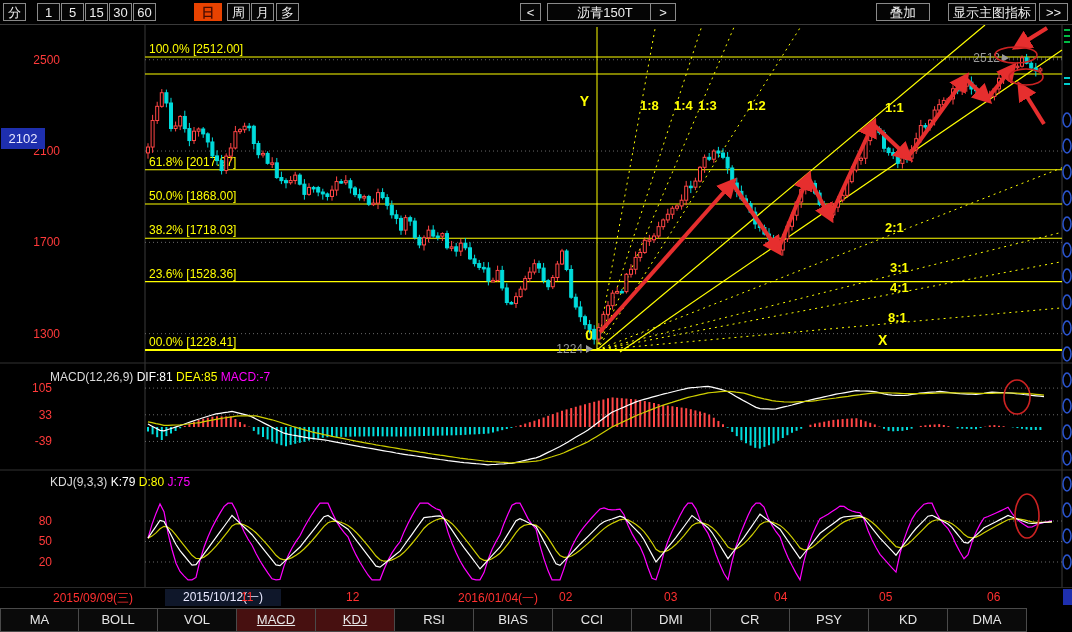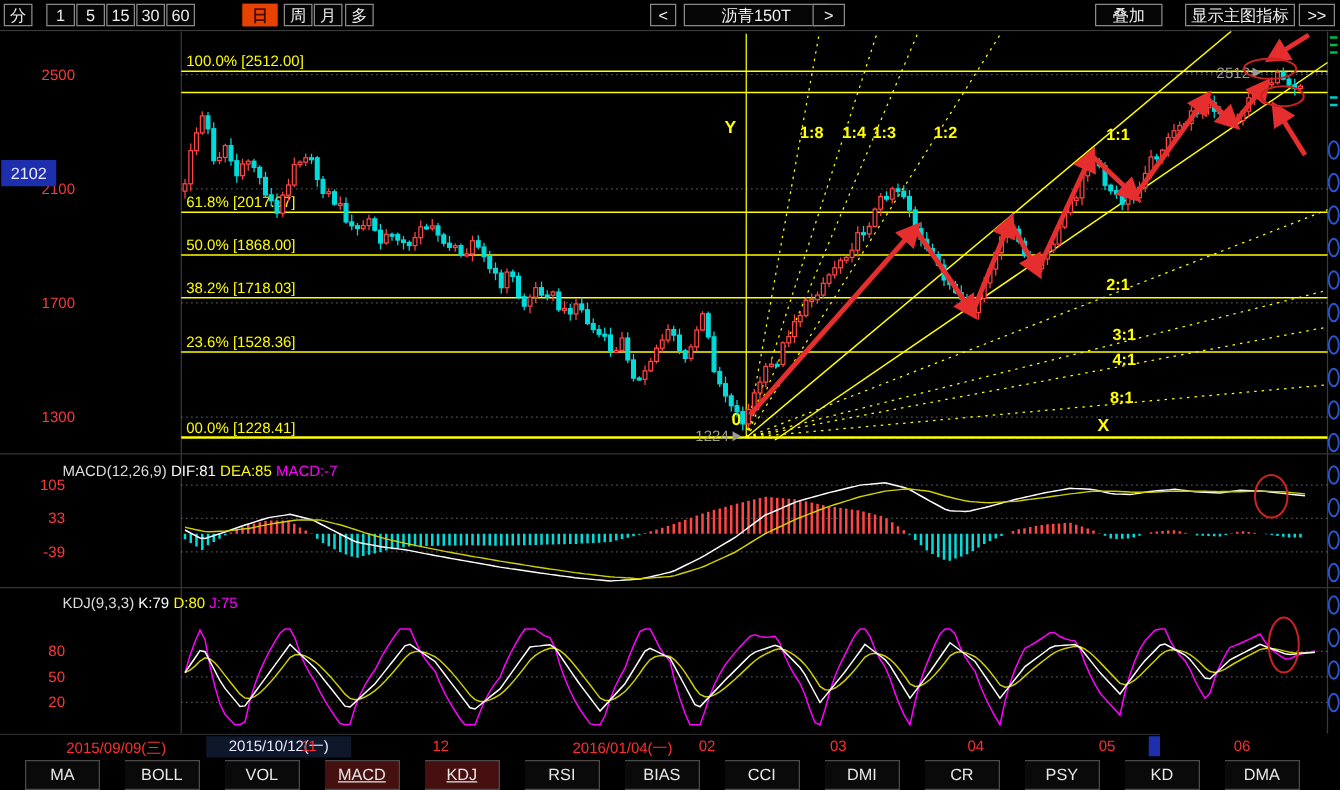--- a/index.html
+++ b/index.html
@@ -4,28 +4,28 @@
 <style>
   html,body{margin:0;padding:0;background:#000;}
   body{width:1072px;height:632px;position:relative;overflow:hidden;
        font-family:"Liberation Sans",sans-serif;-webkit-font-smoothing:none;}
   .tb-top{position:absolute;left:0;top:0;width:1072px;height:25px;background:#000;
           border-bottom:1px solid #3a3a3a;box-sizing:border-box;}
   .pbtn{position:absolute;top:3px;height:18px;line-height:18px;text-align:center;
         color:#eee;font-size:13px;border:1px solid #8a8a8a;background:#050505;box-sizing:border-box;cursor:default;}
   .pbtn.active{background:#e84200;color:#4a0c00;border-color:#e84200;font-weight:bold;}
   .chart-wrap{position:absolute;left:0;top:25px;width:1072px;height:562px;}
-  .date-axis{position:absolute;left:0;top:587px;width:928px;height:20px;background:#000;
+  .date-axis{position:absolute;left:0;top:587px;width:1072px;height:20px;background:#000;
              border-top:1px solid #2a2a2a;box-sizing:border-box;}
   .dlabel{position:absolute;top:2px;font-size:12px;color:#ff3030;white-space:nowrap;}
   .dlabel.hl{background:#0f172a;color:#e8e8ff;padding:0 18px;top:1px;}
   .dedge{position:absolute;top:1px;right:0;width:9px;height:16px;background:#1e2fae;}
   .tb-bot{position:absolute;left:0;top:608px;width:1072px;height:24px;background:#000;display:flex;}
-  .ibtn{width:60px;height:24px;line-height:22px;text-align:center;color:#e6e6e6;font-size:13px;
-        border:1px solid #4a4a4a;border-left:none;background:#0a0a0a;box-sizing:border-box;cursor:default;margin-left:20px;}
+  .ibtn{width:79px;height:24px;line-height:22px;text-align:center;color:#e6e6e6;font-size:13px;
+        border:1px solid #4a4a4a;border-left:none;background:#0a0a0a;box-sizing:border-box;cursor:default;}
   .ibtn:first-child{border-left:1px solid #4a4a4a;}
   .ibtn.active{background:#471010;text-decoration:underline;}
   svg text{font-family:"Liberation Sans",sans-serif;}
 </style>
 </head>
 <body>
 
 <div class="tb-top">
   <span id="period-group"><span class="pbtn" style="left: 3px; width: 23px;">分</span><span class="pbtn" style="left: 37px; width: 23px;">1</span><span class="pbtn" style="left: 61px; width: 23px;">5</span><span class="pbtn" style="left: 85px; width: 23px;">15</span><span class="pbtn" style="left: 109px; width: 23px;">30</span><span class="pbtn" style="left: 133px; width: 23px;">60</span><span class="pbtn active" style="left: 194px; width: 28px;">日</span><span class="pbtn" style="left: 227px; width: 23px;">周</span><span class="pbtn" style="left: 251px; width: 23px;">月</span><span class="pbtn" style="left: 276px; width: 23px;">多</span></span>
   <span class="pbtn" style="left:520px;width:21px;">&lt;</span>

